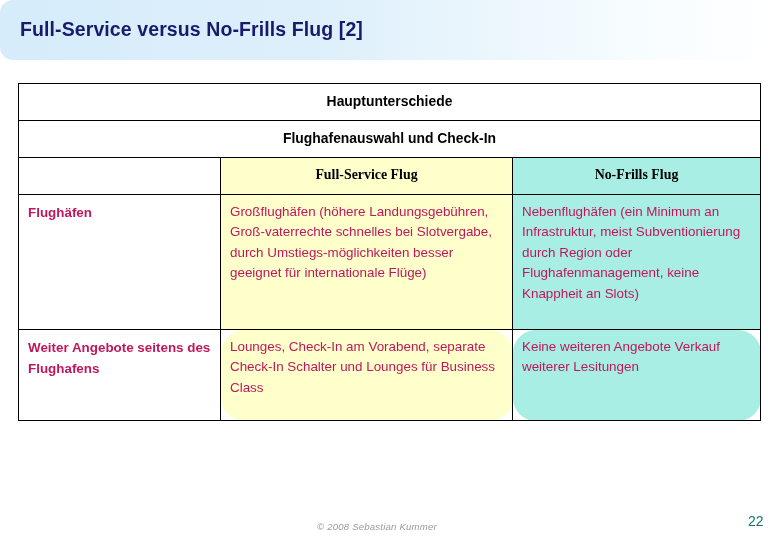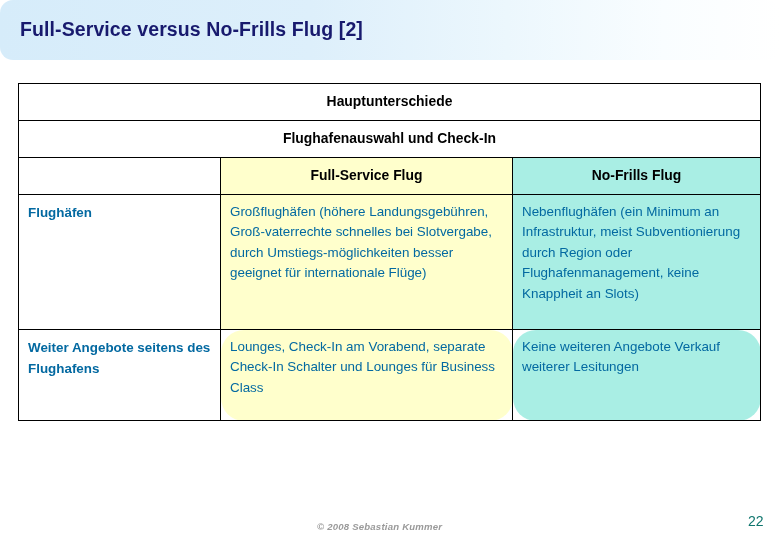--- a/index.html
+++ b/index.html
@@ -55,38 +55,38 @@
   }
 
   .col-label { width: 202px; }
   .col-fs    { width: 292px; }
   .col-nf    { width: 248px; }
 
   .cell-inner {
     padding: 7px 8px 7px 9px;
     font-size: 13.4px;
     line-height: 1.52;
-    color: #0369a1;
+    color: #be185d;
   }
 
   
   .banner-row td {
     height: 36px;
   }
   .banner-inner {
     text-align: center;
     font-size: 13.9px;
     font-weight: bold;
     color: #000000;
     padding: 9px 4px;
     line-height: 1.2;
   }
 
   
-  .colhead-row td { height: 36px; }
+  .colhead-row td { height: 36px; font-family: Liberation Serif, serif; }
   .colhead-inner {
     text-align: center;
     font-size: 13.9px;
     font-weight: bold;
     padding: 9px 4px;
     line-height: 1.2;
     color: #000000;
   }
 
   .bg-yellow { background: #ffffcc !important; }
@@ -106,21 +106,20 @@
   
   #footer-copyright {
     position: absolute;
     left: 317px;
     top: 521px;
     font-size: 9.6px;
     font-style: italic;
     color: #9a9a9a;
     white-space: nowrap;
     letter-spacing: 0.2px;
-    font-weight: bold;
   }
   #footer-pagenum {
     position: absolute;
     left: 748px;
     top: 513px;
     font-size: 14px;
     color: #0f766e;
     white-space: nowrap;
     text-align: right;
   }

